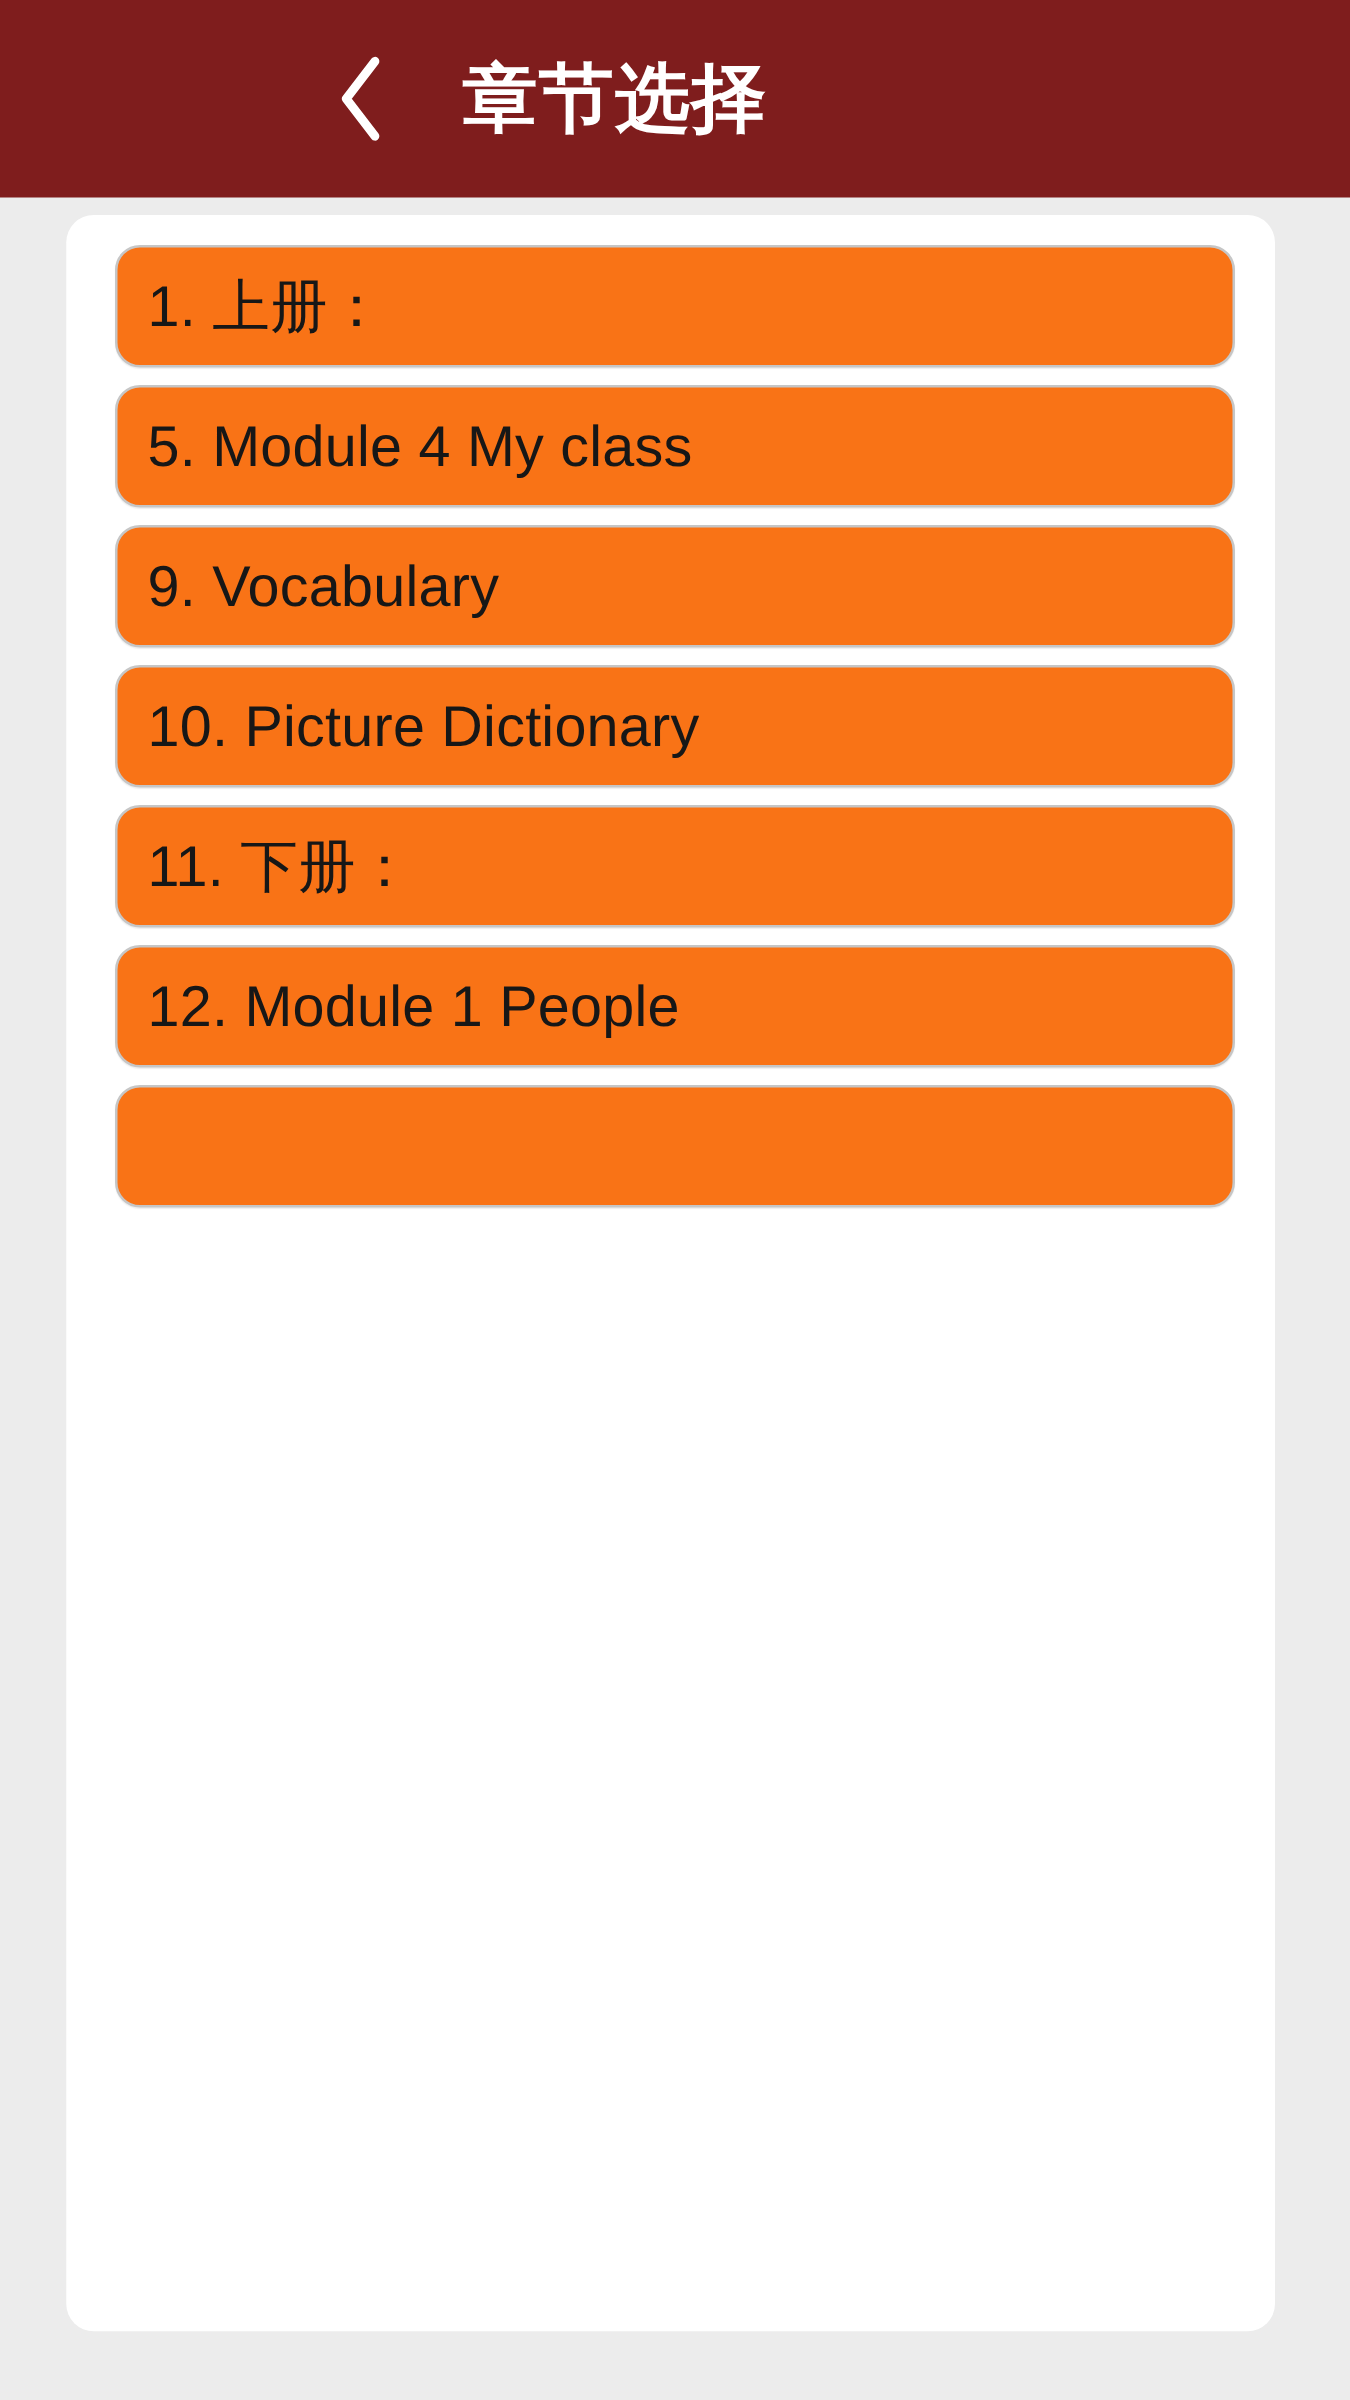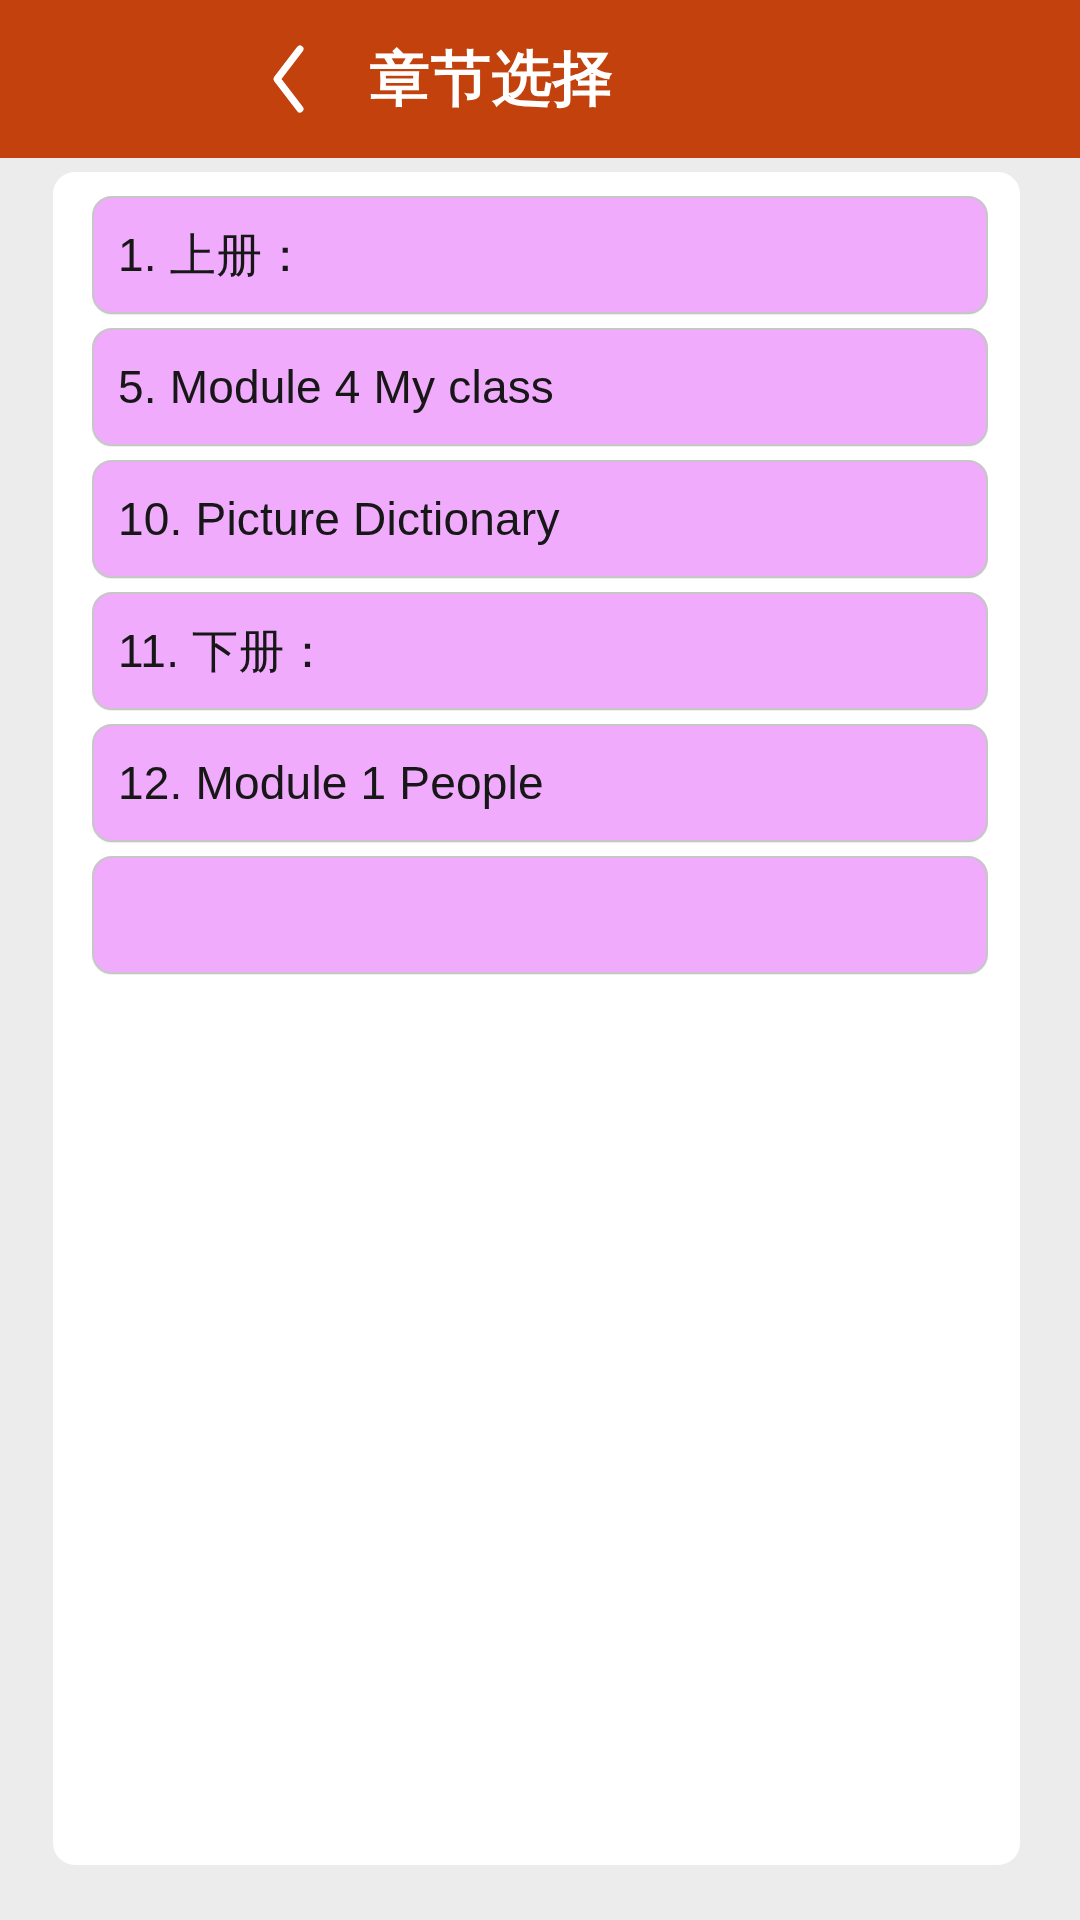--- a/index.html
+++ b/index.html
@@ -15,21 +15,21 @@
     position: relative;
   }
 
   
   .appbar {
     position: absolute;
     top: 0;
     left: 0;
     width: 1080px;
     height: 158px;
-    background: #c2410c;
+    background: #7f1d1d;
     display: flex;
     align-items: center;
     box-sizing: border-box;
     padding-left: 246px;
   }
   .back-btn {
     width: 86px;
     height: 110px;
     display: flex;
     align-items: center;
@@ -66,22 +66,22 @@
   .list {
     position: absolute;
     left: 0;
     top: 24px;
     width: 967px;
   }
 
   .chapter-item {
     position: relative;
     margin: 0 32px 14px 39px;
-    height: 118px;
-    background: #f0abfc;
+    height: 98px;
+    background: #f97316;
     border: 2px solid #c6c6c6;
     border-radius: 20px;
     box-sizing: border-box;
     display: flex;
     align-items: center;
     padding-left: 24px;
     cursor: pointer;
     box-shadow: 0 1px 1px rgba(0,0,0,0.07);
   }
   .chapter-label {
@@ -116,20 +116,23 @@
 
 
 
     <div class="chapter-item">
       <span class="chapter-label">5. Module 4 My class</span>
     </div>
 
 
 
 
+    <div class="chapter-item">
+      <span class="chapter-label">9. Vocabulary</span>
+    </div>
 
     <div class="chapter-item">
       <span class="chapter-label">10. Picture Dictionary</span>
     </div>
 
     <div class="chapter-item">
       <span class="chapter-label">11. 下册：</span>
     </div>
 
     <div class="chapter-item">

